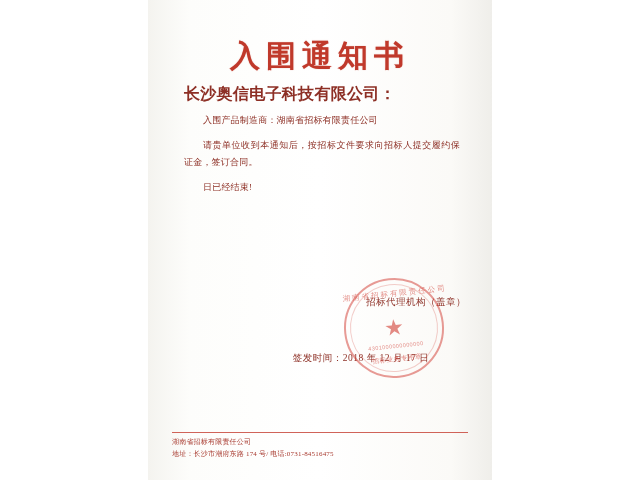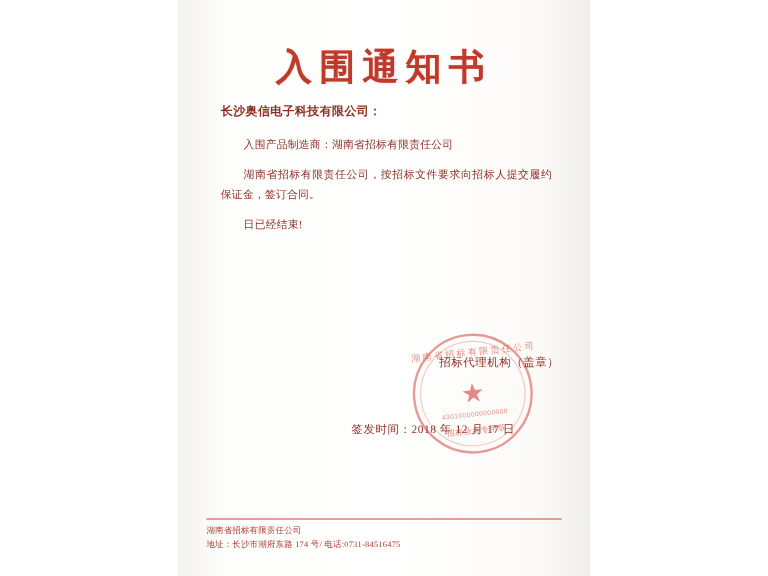--- a/index.html
+++ b/index.html
@@ -71,21 +71,21 @@
     left: 36px;
     top: 86px;
     width: 276px;
     color: #8d2f25;
     font-size: 9px;
     line-height: 16.5px;
     font-family: "Liberation Serif", serif;
   }
 
   .addressee {
-    font-size: 10px;
+    font-size: 16px;
     font-weight: bold;
     color: #8d2f25;
     letter-spacing: 0.3px;
     margin-bottom: 6px;
   }
 
   .para {
     text-indent: 19px;
     text-align: justify;
     margin: 0 0 2px 0;
@@ -221,21 +221,21 @@
   <div class="gutter right"></div>
 
   <div class="doc-photo">
     <div class="paper">
 
       <div class="doc-title">入围通知书</div>
 
       <div class="body-block">
         <div class="addressee">长沙奥信电子科技有限公司：</div>
         <p class="para para-gap">入围产品制造商：湖南省招标有限责任公司</p>
-        <p class="para para-gap">湖南省招标有限责任公司，按招标文件要求向招标人提交履约保证金，签订合同。</p>
+        <p class="para para-gap">请贵单位收到本通知后，按招标文件要求向招标人提交履约保证金，签订合同。</p>
         <p class="para para-gap">日已经结束!</p>
       </div>
 
       <div class="sign-line">招标代理机构（盖章）</div>
       <div class="date-line">签发时间：2018 年 12 月 17 日</div>
 
       <div class="seal">
         <div class="seal-inner"></div>
         <div class="seal-arc-top">湖南省招标有限责任公司</div>
         <div class="star">

